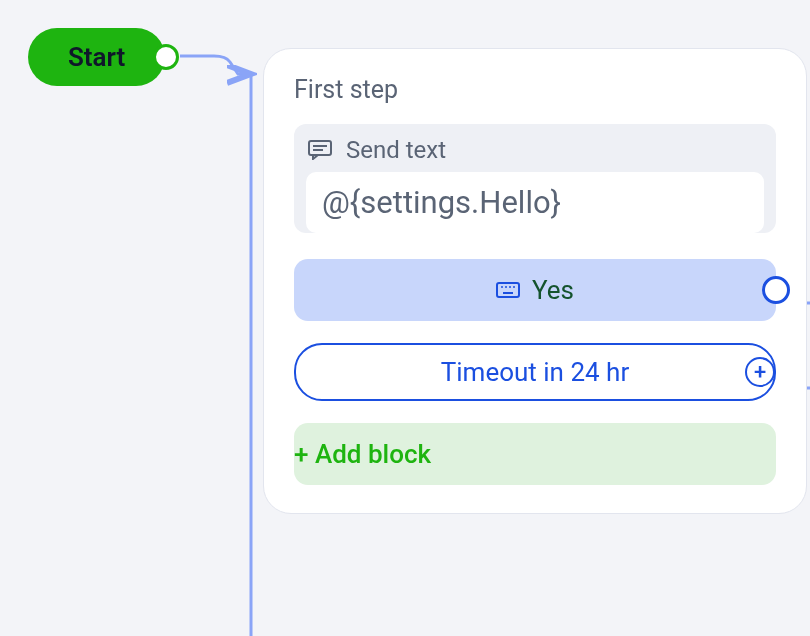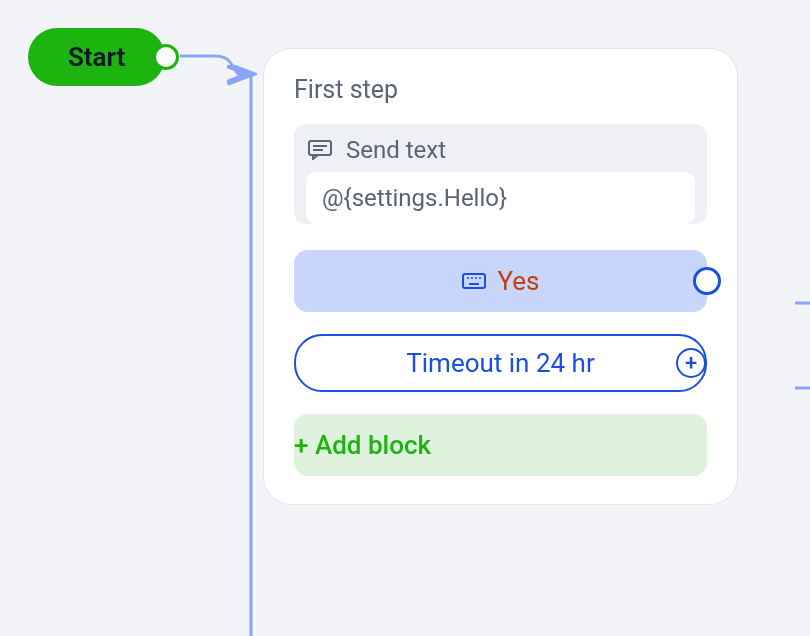--- a/index.html
+++ b/index.html
@@ -46,21 +46,21 @@
     width: 810px;
     height: 636px;
     pointer-events: none;
   }
 
   
   .step-card {
     position: absolute;
     left: 263px;
     top: 48px;
-    width: 475px;
+    width: 544px;
     background: #fff;
     border: 1px solid #e2e5ee;
     border-radius: 28px;
     padding: 26px 30px 28px 30px;
   }
   .step-title {
     color: #5a6475;
     font-size: 25px;
     font-weight: 400;
     margin-bottom: 20px;
@@ -79,35 +79,35 @@
     color: #5a6475;
     font-size: 24px;
     padding: 4px 0 8px 2px;
   }
   .send-text-header svg { flex: 0 0 auto; }
   .send-text-body {
     background: #fff;
     border-radius: 10px;
     padding: 12px 16px;
     color: #5a6475;
-    font-size: 24px;
+    font-size: 31px;
     margin-bottom: 8px;
   }
 
   .choice-btn {
     position: relative;
     background: #c8d6fb;
     border-radius: 14px;
     padding: 16px 0;
     margin-bottom: 22px;
     display: flex;
     align-items: center;
     justify-content: center;
     gap: 12px;
-    color: #c2410c;
+    color: #14532d;
     font-size: 26px;
     font-weight: 400;
     cursor: pointer;
   }
   .choice-btn svg { flex: 0 0 auto; }
   .choice-port {
     position: absolute;
     right: -14px;
     top: 50%;
     transform: translateY(-50%);

